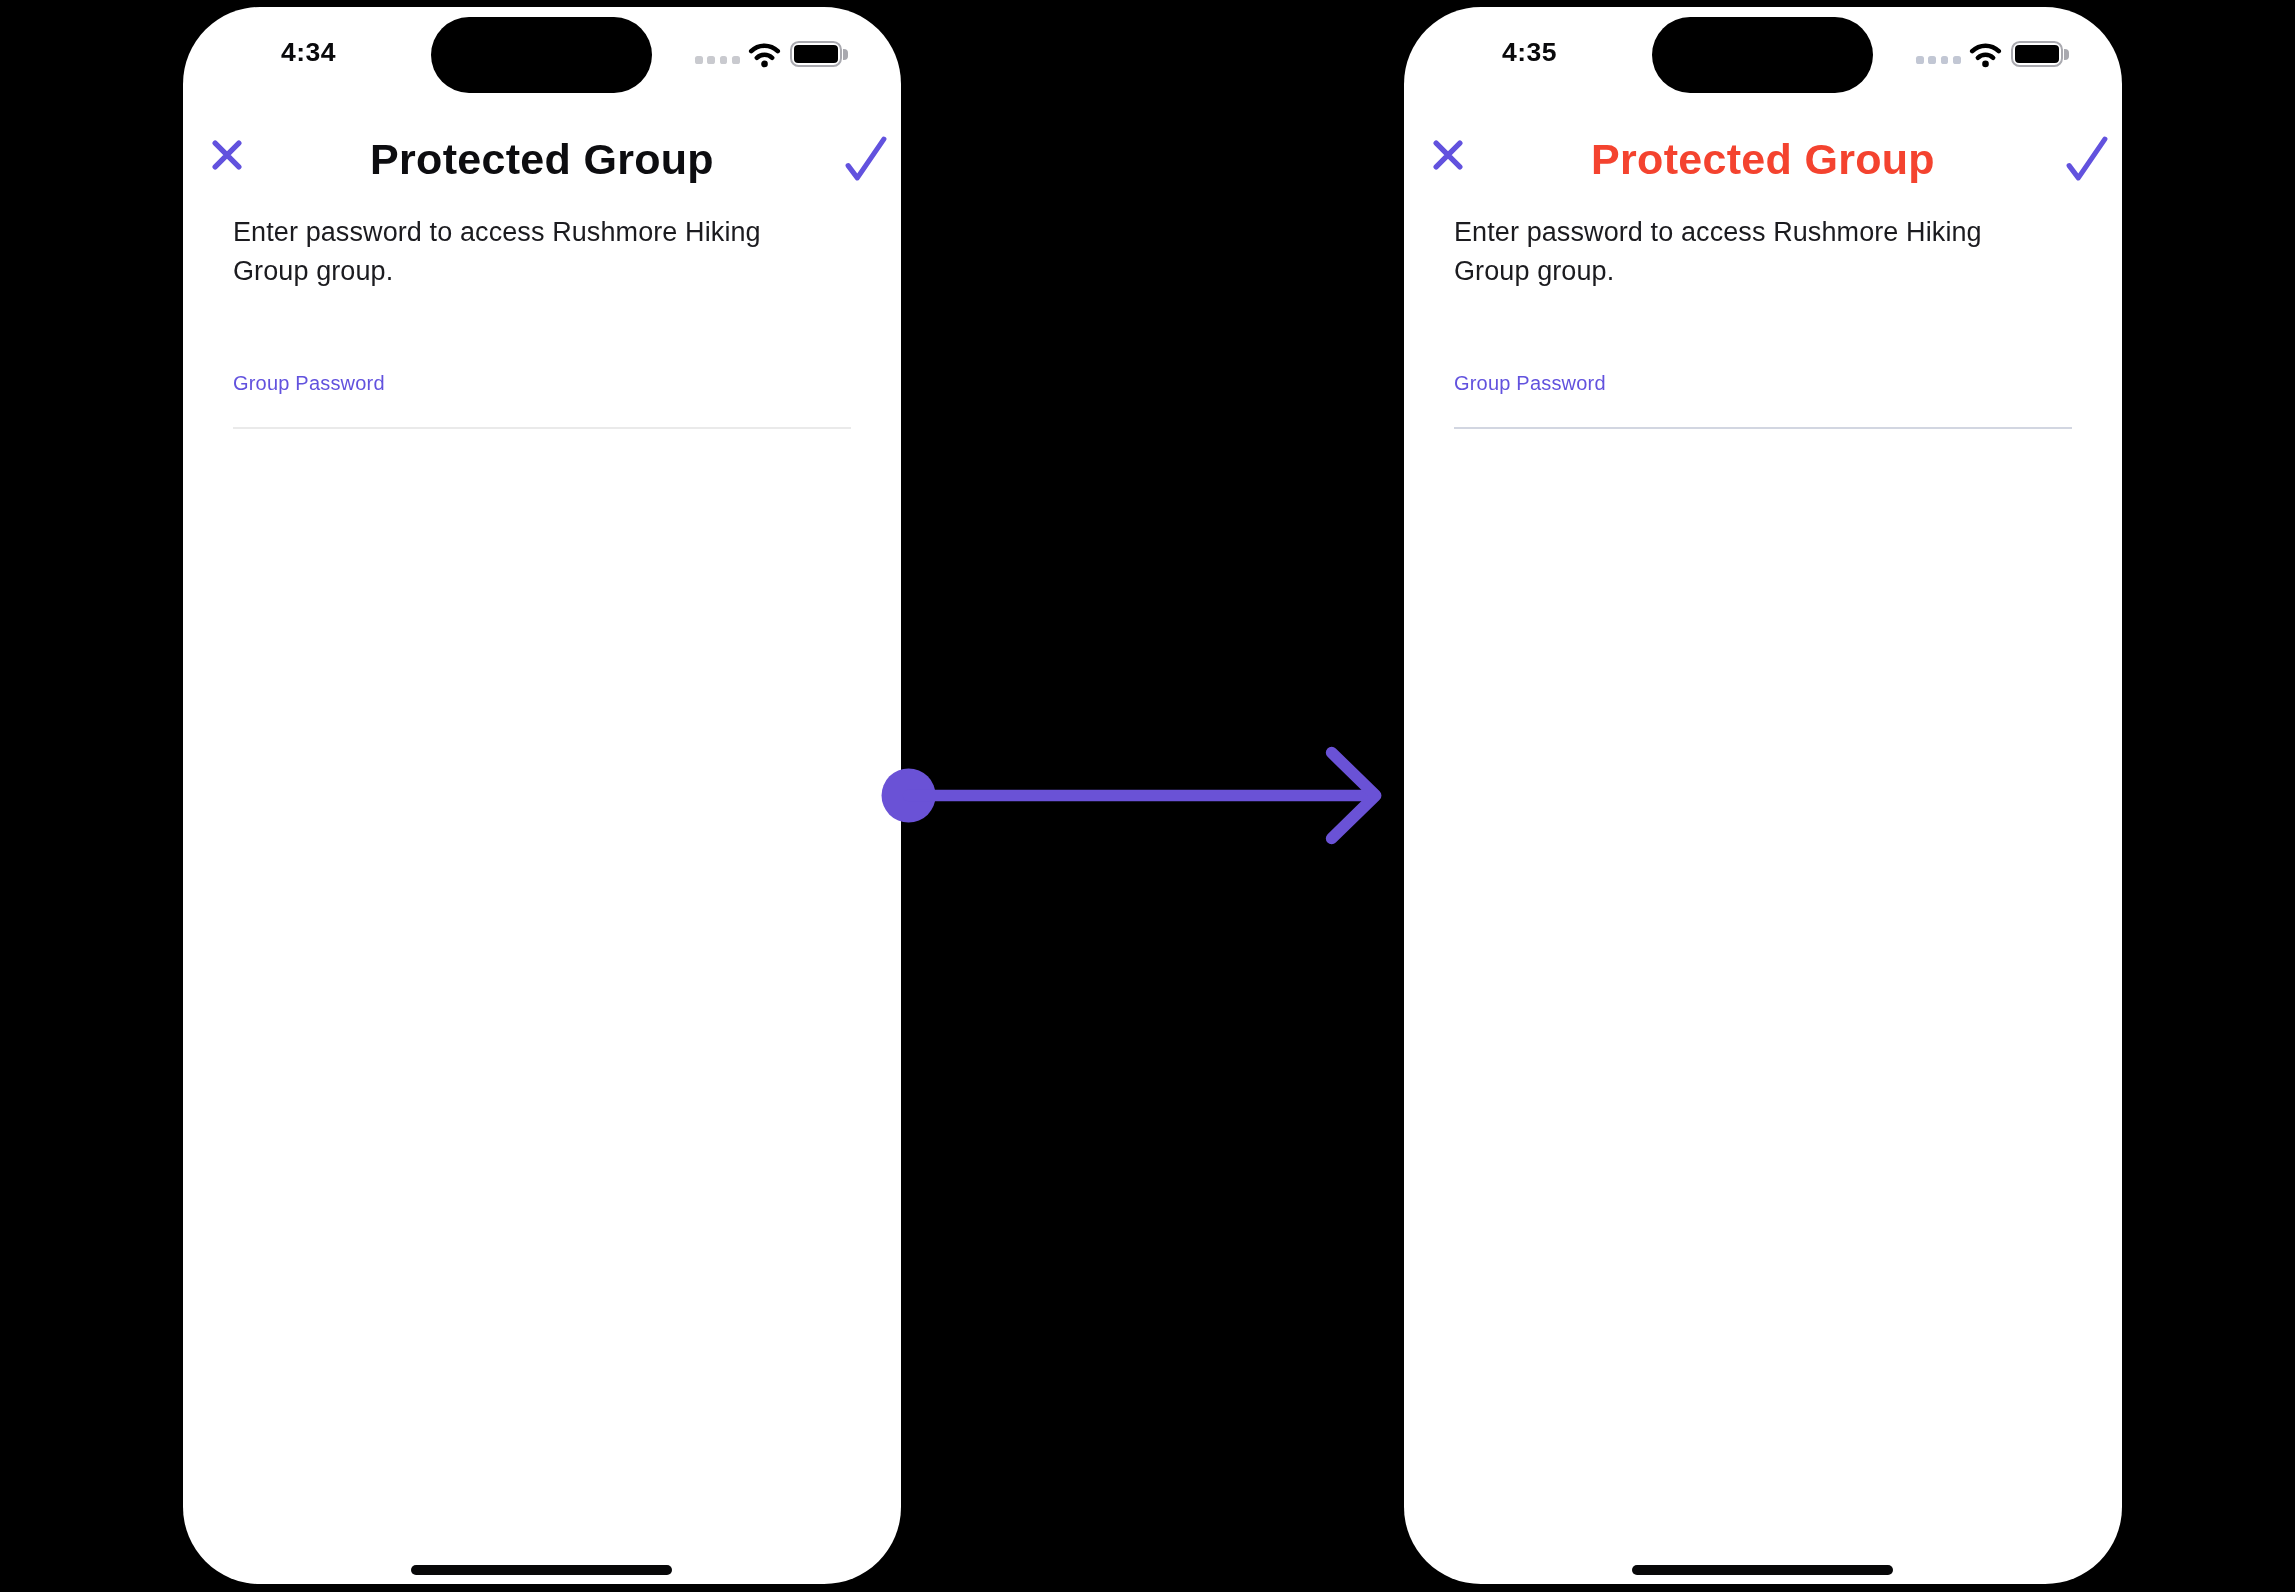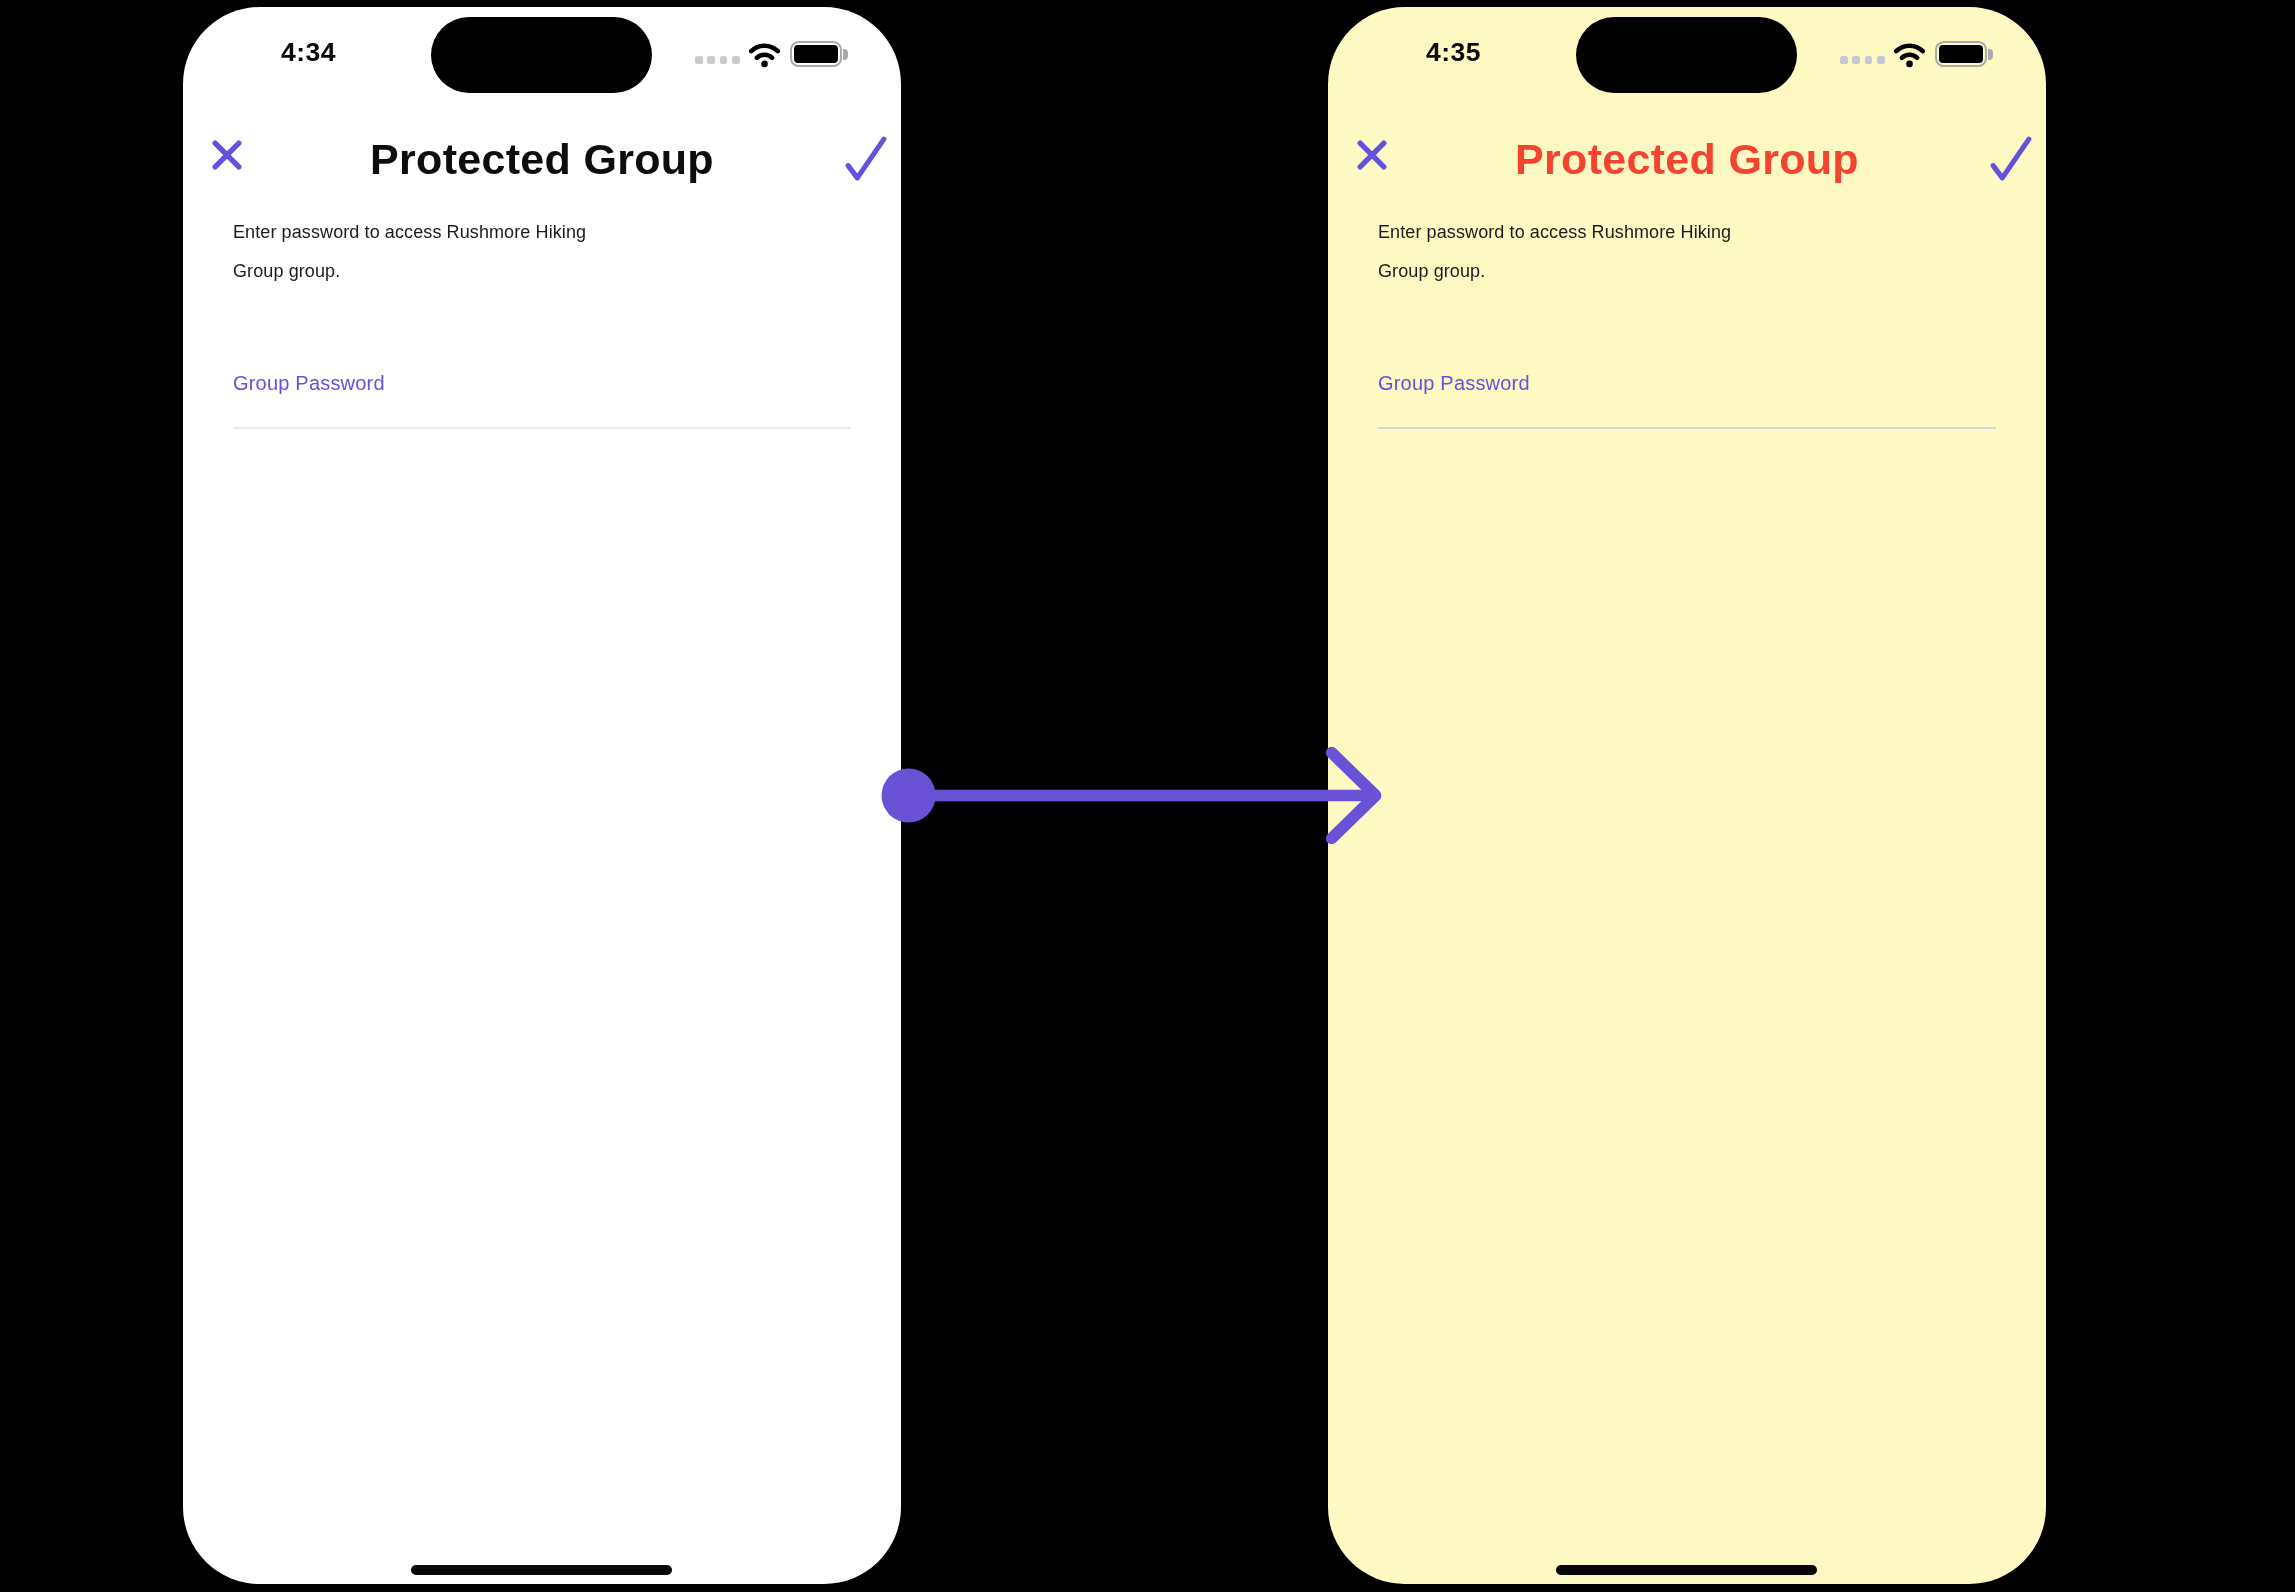--- a/index.html
+++ b/index.html
@@ -12,21 +12,21 @@
   .canvas { position: relative; width: 1916px; height: 1593px; background: #000; }
 
   
   .phone {
     position: absolute; top: 6.6px;
     width: 718px; height: 1577px;
     border-radius: 77px;
     overflow: hidden;
   }
   .phone--left  { left: 183px;  background: #FFFFFF; }
-  .phone--right { left: 1328px; background: #fef9c3; }
+  .phone--right { left: 1404px; background: #ffffff; }
 
   
   .time {
     position: absolute; left: 67px; top: 30px; width: 117px;
     text-align: center;
     font-size: 26.5px; font-weight: 600; letter-spacing: 0.5px;
     color: #0A0A0C;
   }
   .island {
     position: absolute; top: 10.2px; left: 50%; margin-left: -111px;
@@ -58,21 +58,21 @@
     position: absolute; top: 129px; left: 0; right: 0; margin: 0;
     text-align: center;
     font-size: 43px; font-weight: 600; line-height: 46px; letter-spacing: 0.3px;
     color: #0D0D10;
   }
   .phone--right .title { color: #F4432F; }
 
   
   .desc {
     position: absolute; left: 50px; top: 206px; width: 638px; margin: 0;
-    font-size: 18px; line-height: 39px; letter-spacing: 0.1px;
+    font-size: 27px; line-height: 39px; letter-spacing: 0.1px;
     color: #1B1B1F;
     white-space: pre-line;
   }
   .field { position: absolute; left: 50px; top: 365px; width: 618px; height: 66px; cursor: text; }
   .field-label { font-size: 20px; letter-spacing: 0.2px; color: #6252DE; }
   .field-underline { position: absolute; left: 0; right: 0; top: 55px; height: 2px; background: #EAEAEA; }
   .phone--right .field-underline { background: #D2D6E1; }
 
   
   .home-indicator {

